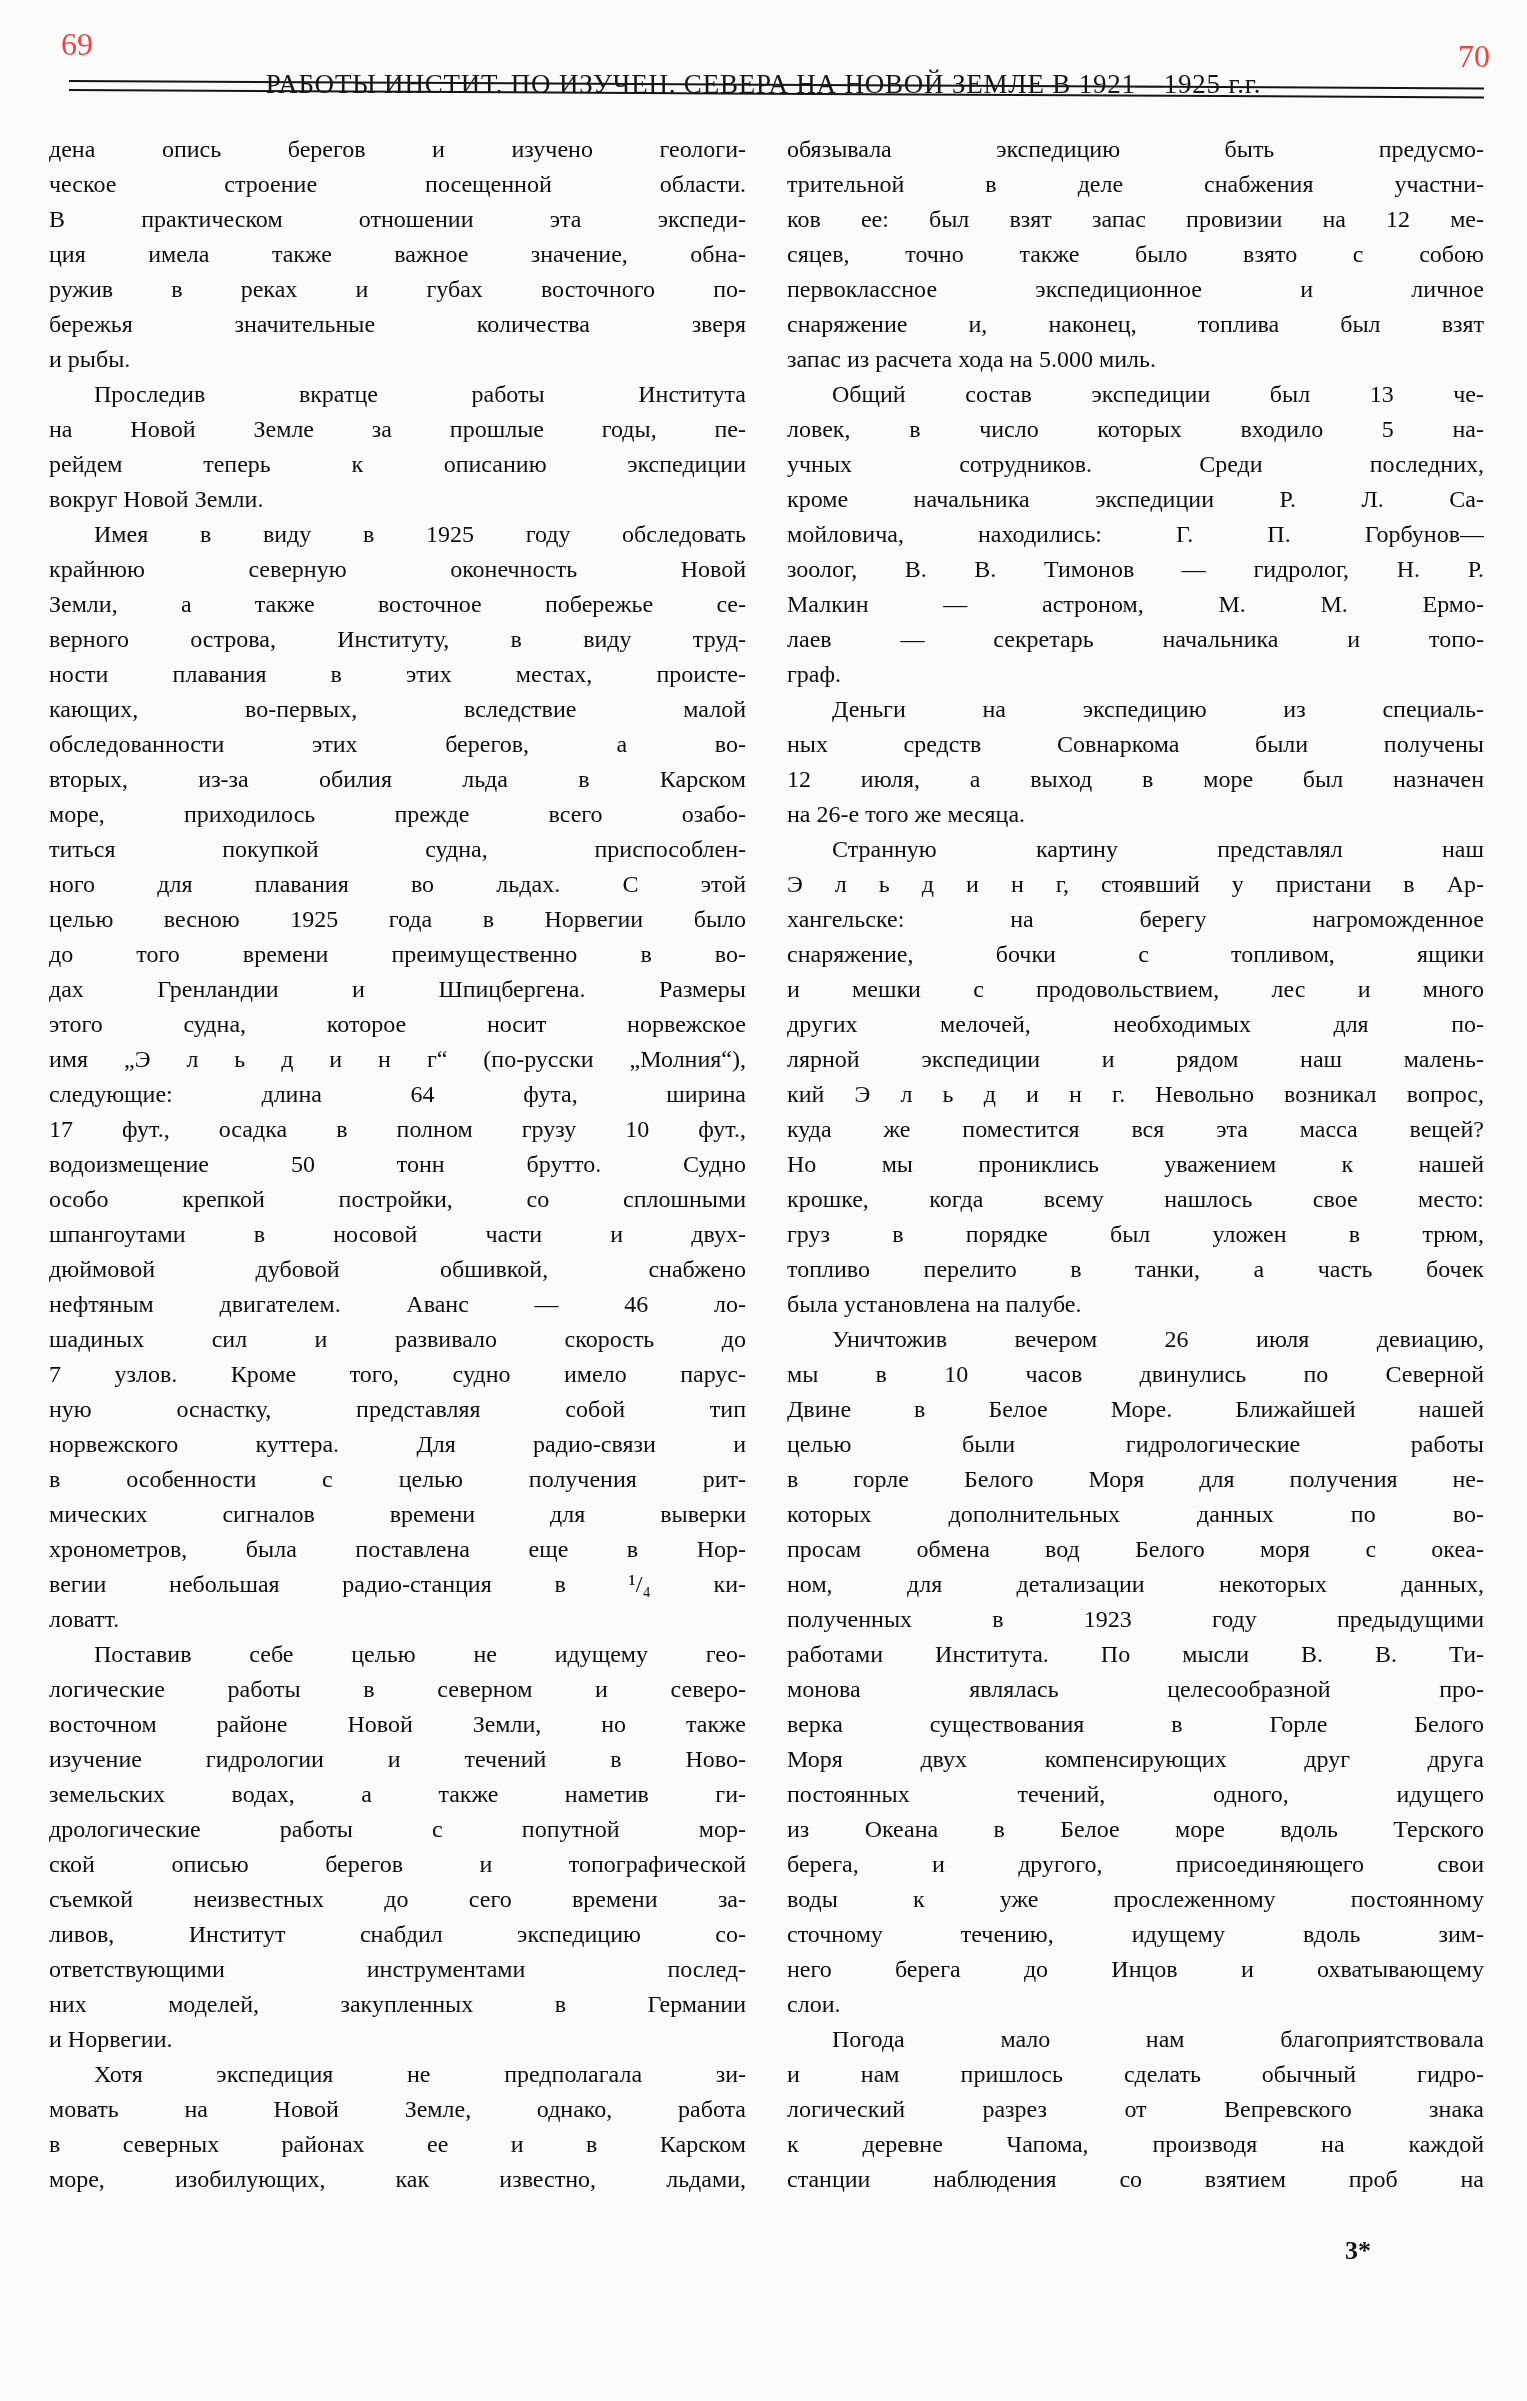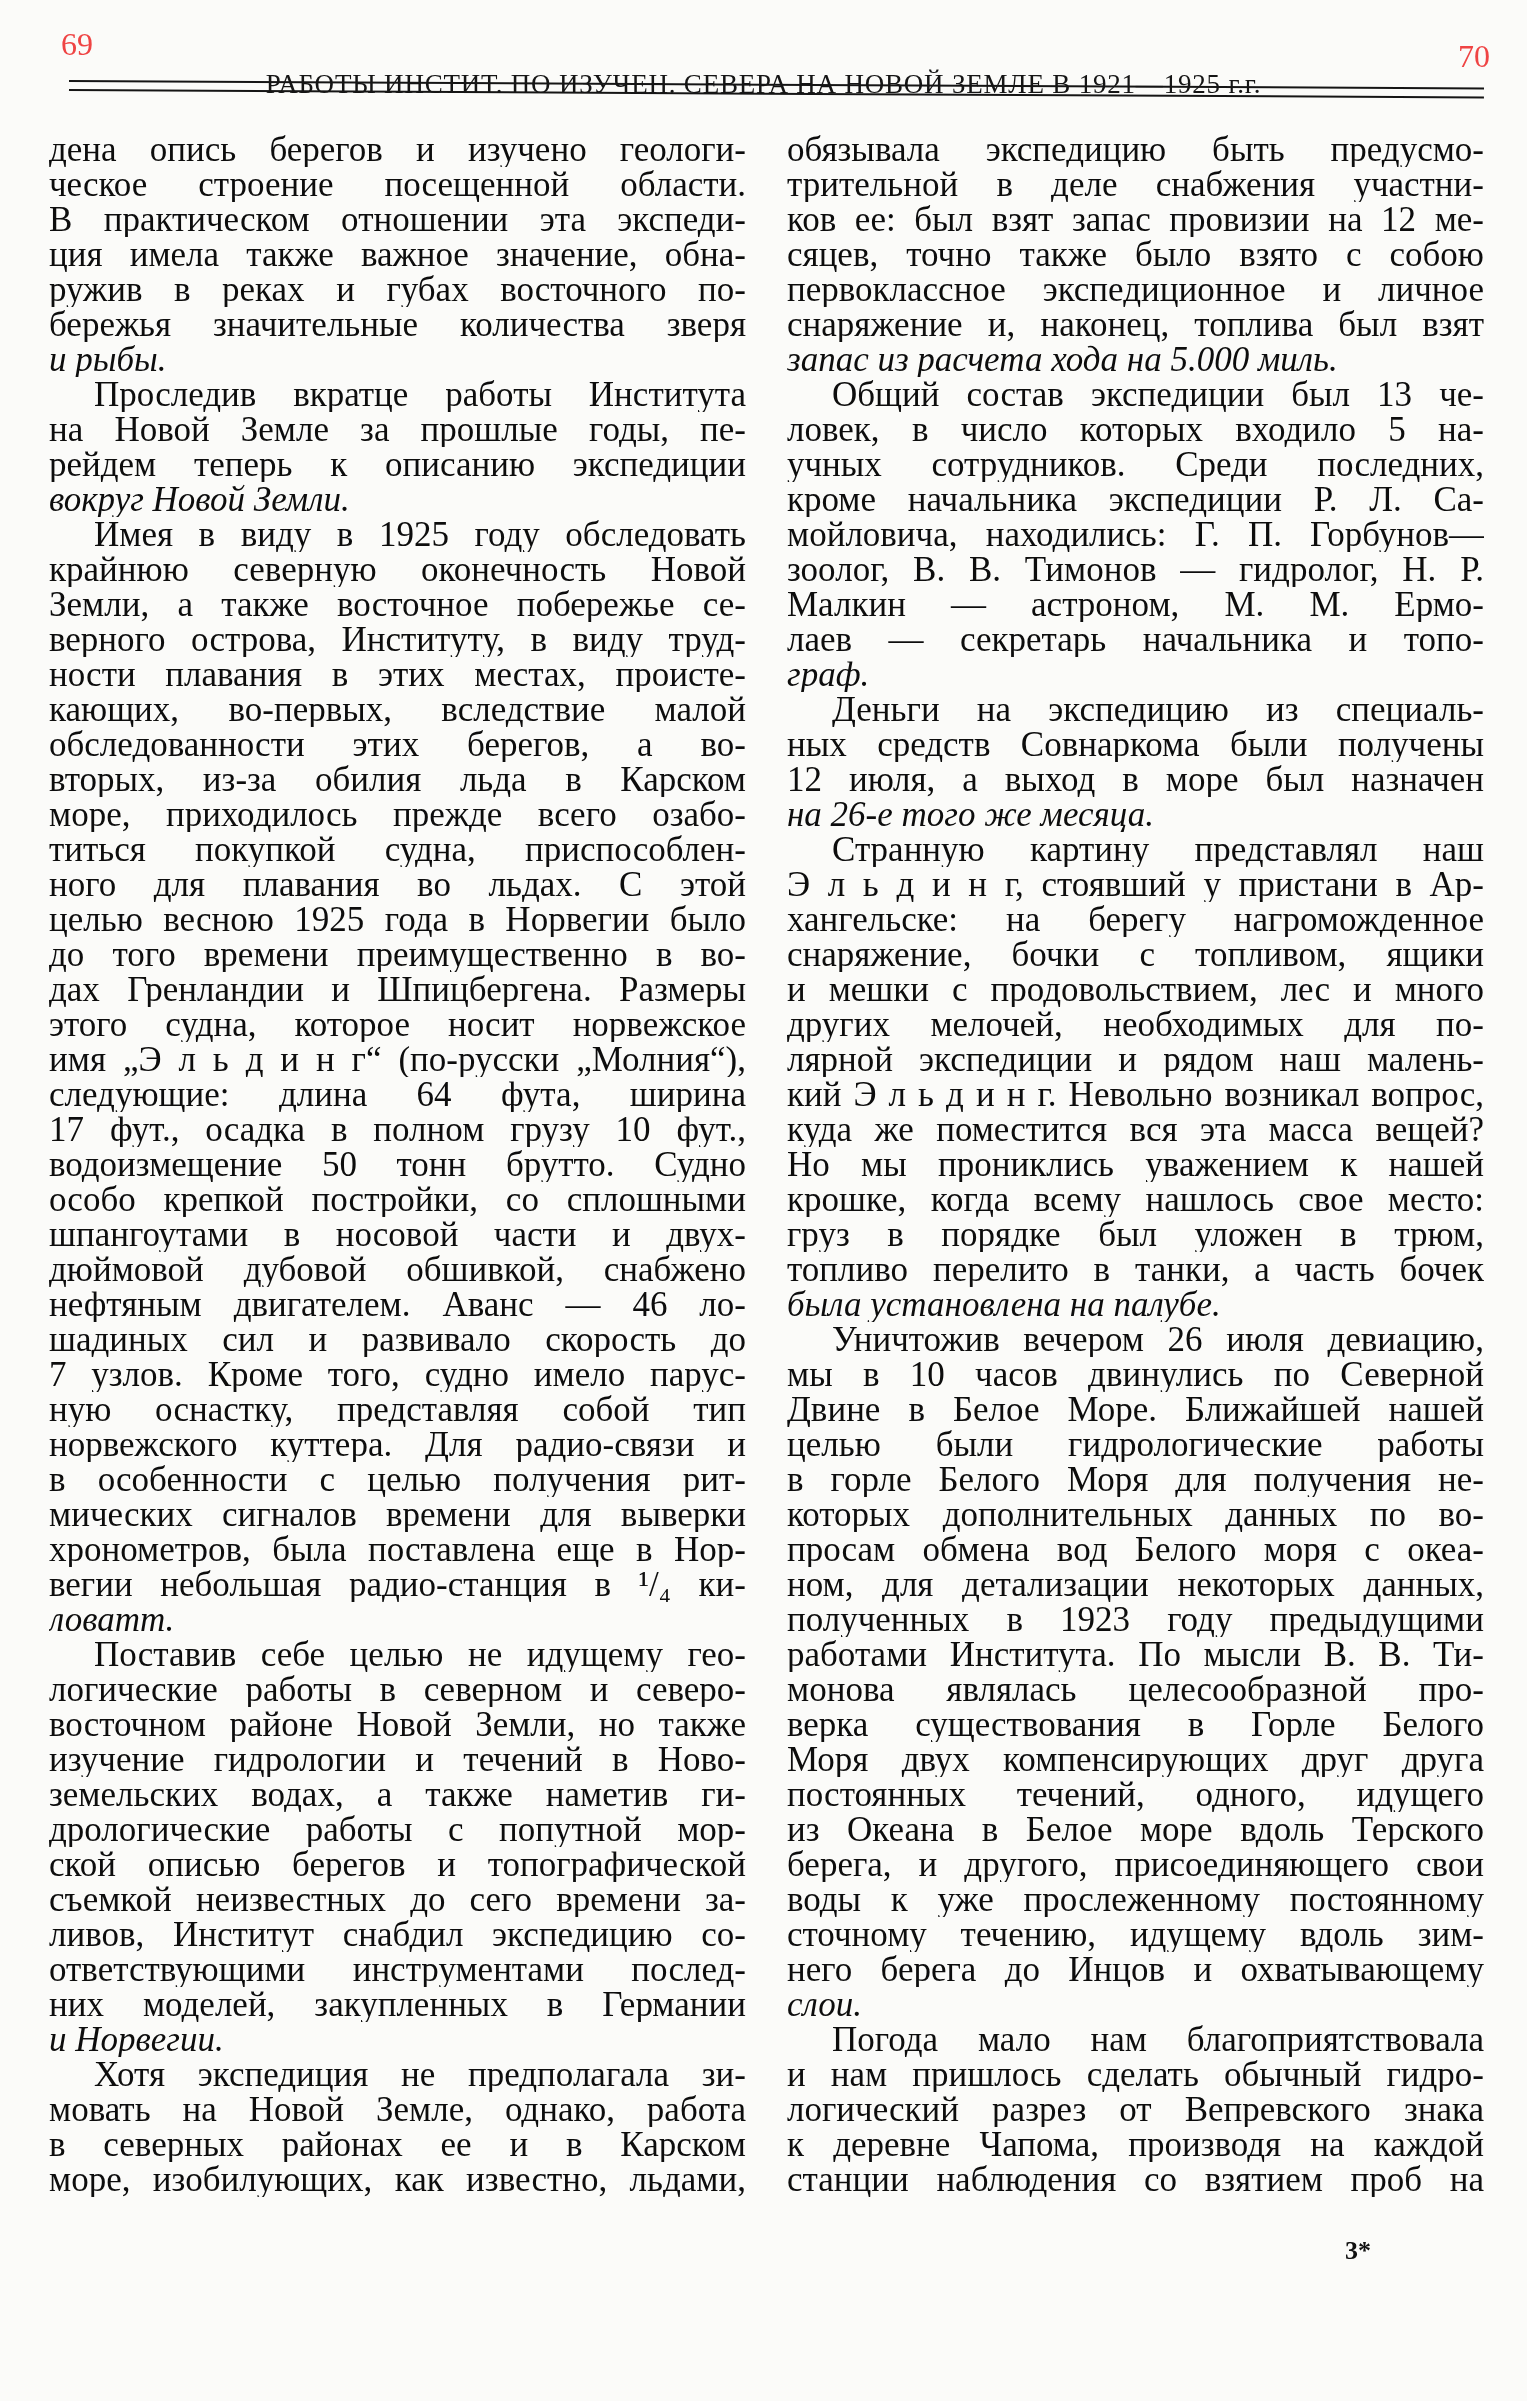--- a/index.html
+++ b/index.html
@@ -23,35 +23,34 @@
     margin-top:40px;
   }
   .header-rule{
     position:absolute;left:69px;top:80px;width:1415px;height:7.2px;
     border-top:2.4px solid #151515;border-bottom:2.4px solid #151515;
     transform:rotate(0.30deg);transform-origin:left center;
   }
   
   .col{
     position:absolute;top:132px;width:697px;
-    font-size:35px;line-height:35px;color:#0d0d0d;
+    font-size:24px;line-height:35px;color:#0d0d0d;
   }
   .col.left{left:49px;}
   .col.right{left:787px;}
   .para{margin:0;}
   .line{
     text-align:justify;
     -moz-text-align-last:justify;
     text-align-last:justify;
     height:35px;overflow:hidden;white-space:nowrap;
   }
   .line.end{
     -moz-text-align-last:left;
     text-align-last:left;
-    font-style:italic;
   }
   .para.indent .line.first{text-indent:45px;}
   
   .sig{
     position:absolute;left:1345px;top:2236px;
     font-size:26px;font-weight:700;color:#111;
   }
 </style>
 </head>
 <body>

